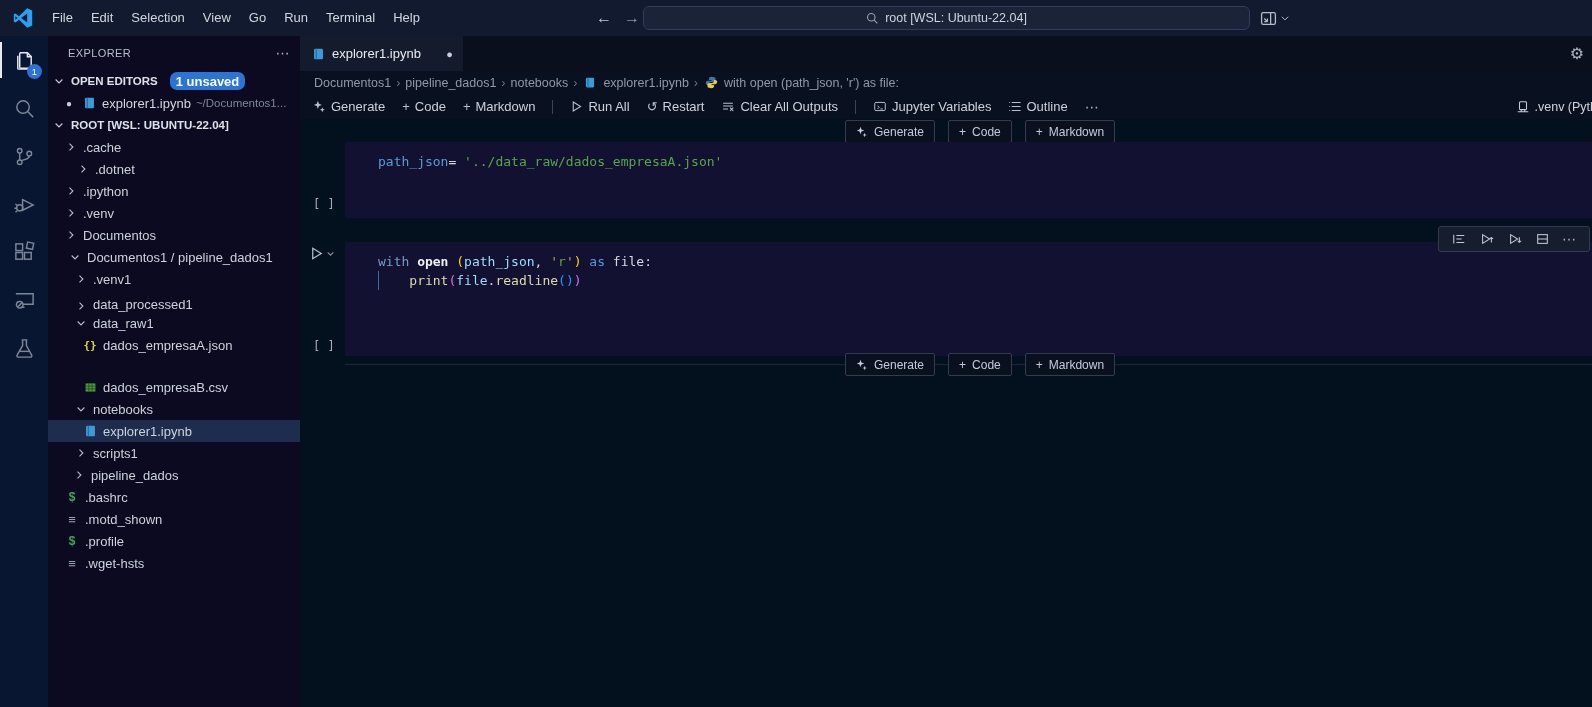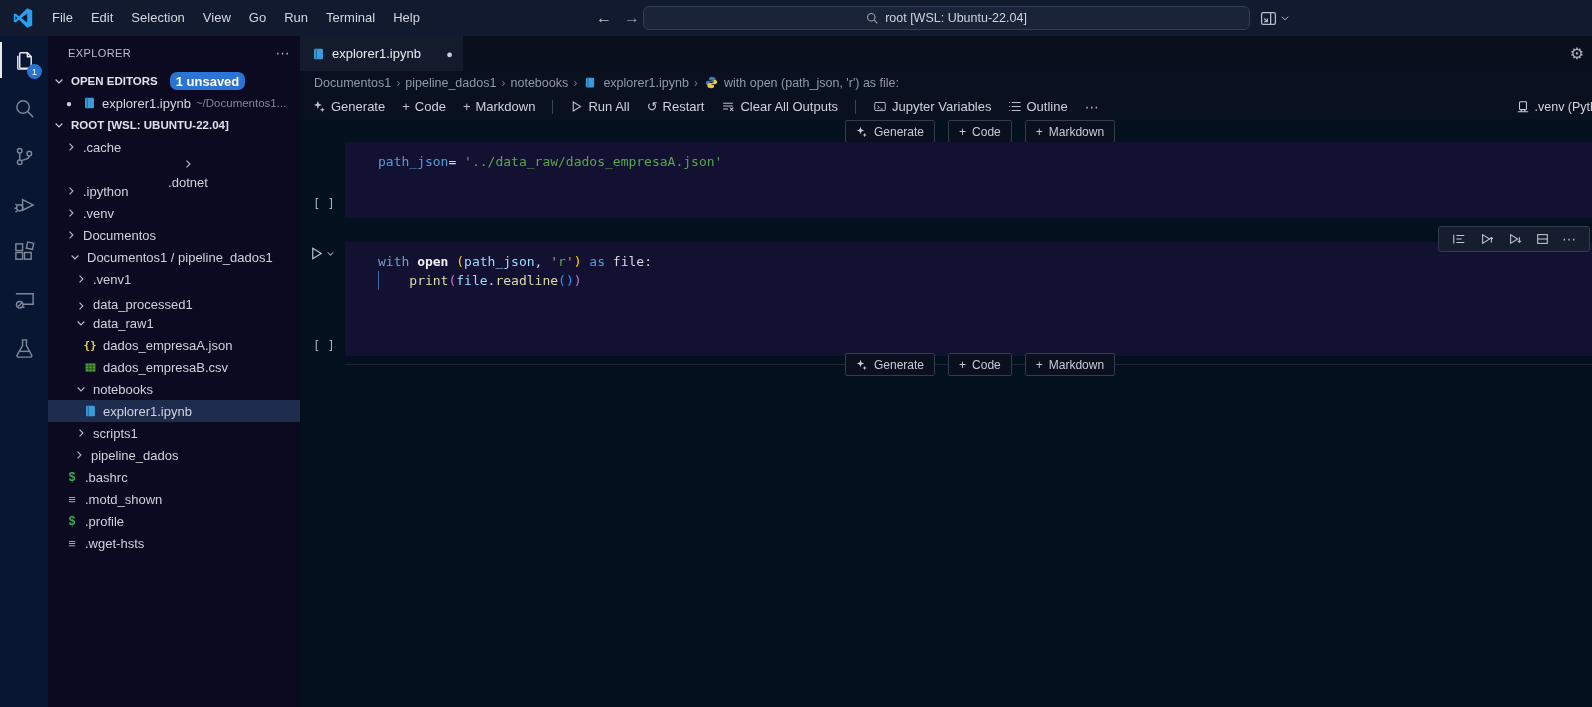--- a/index.html
+++ b/index.html
@@ -244,21 +244,21 @@
 
   <div id="file-tree">
       <div class="tree-row" style="padding-left: 16px;">
         <span class="twisty">
           <svg width="12" height="12" viewBox="0 0 16 16">
             <path d="M6 3.5L10.5 8 6 12.5" stroke="#b6bcc8" stroke-width="1.5" fill="none"></path>
           </svg>
         </span>
         <span>.cache</span>
       </div>
-      <div class="tree-row" style="padding-left: 28px; flex-direction: column;">
+      <div class="tree-row" style="padding-left: 28px;">
         <span class="twisty">
           <svg width="12" height="12" viewBox="0 0 16 16">
             <path d="M6 3.5L10.5 8 6 12.5" stroke="#b6bcc8" stroke-width="1.5" fill="none"></path>
           </svg>
         </span>
         <span>.dotnet</span>
       </div>
       <div class="tree-row" style="padding-left: 16px;">
         <span class="twisty">
           <svg width="12" height="12" viewBox="0 0 16 16">
@@ -314,21 +314,21 @@
           </svg>
         </span>
         <span>data_raw1</span>
       </div>
       <div class="tree-row" style="padding-left: 34px;">
         <span class="ficon">
           <span class="icon-json">{}</span>
         </span>
         <span>dados_empresaA.json</span>
       </div>
-      <div class="tree-row" style="padding-left: 34px;">
+      <div class="tree-row" style="padding-left: 34px; margin-top: 20px;">
         <span class="ficon">
           <svg width="13" height="13" viewBox="0 0 16 16">
             <rect x="2" y="3" width="12" height="10" fill="#4E9E3D"></rect>
             <path d="M2 6.3h12M2 9.6h12M6 3v10M10 3v10" stroke="#1D4D12" stroke-width="1"></path>
           </svg>
         </span>
         <span>dados_empresaB.csv</span>
       </div>
       <div class="tree-row" style="padding-left: 26px;">
         <span class="twisty">

